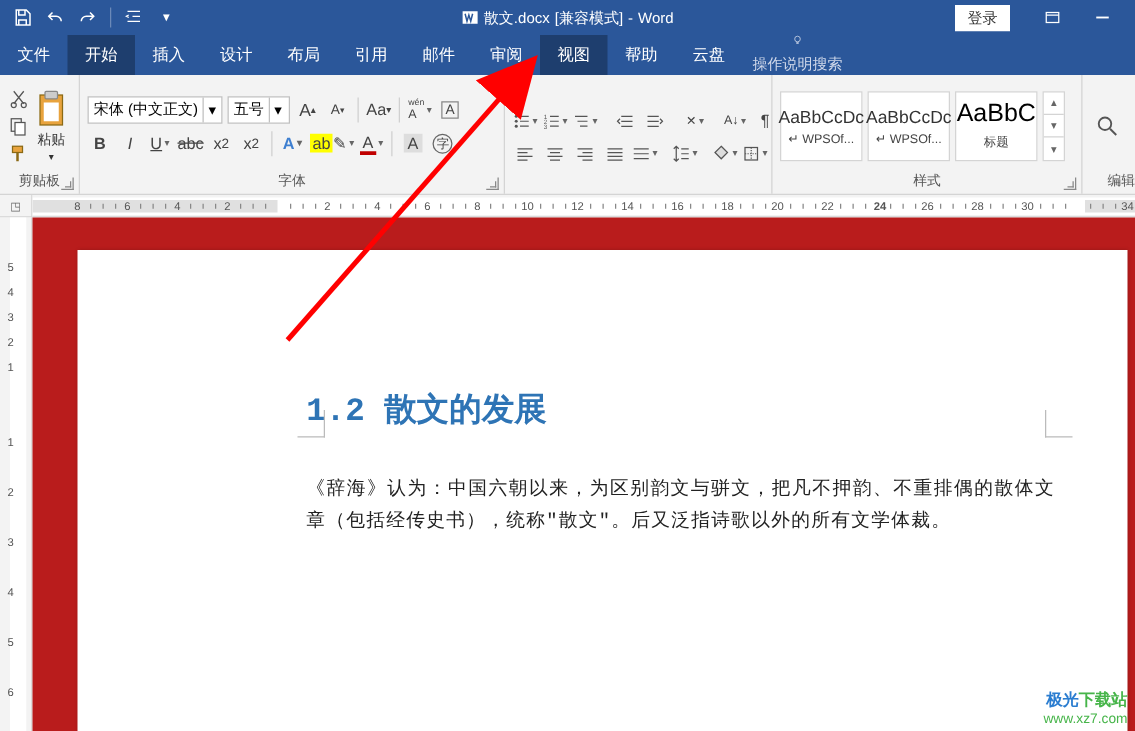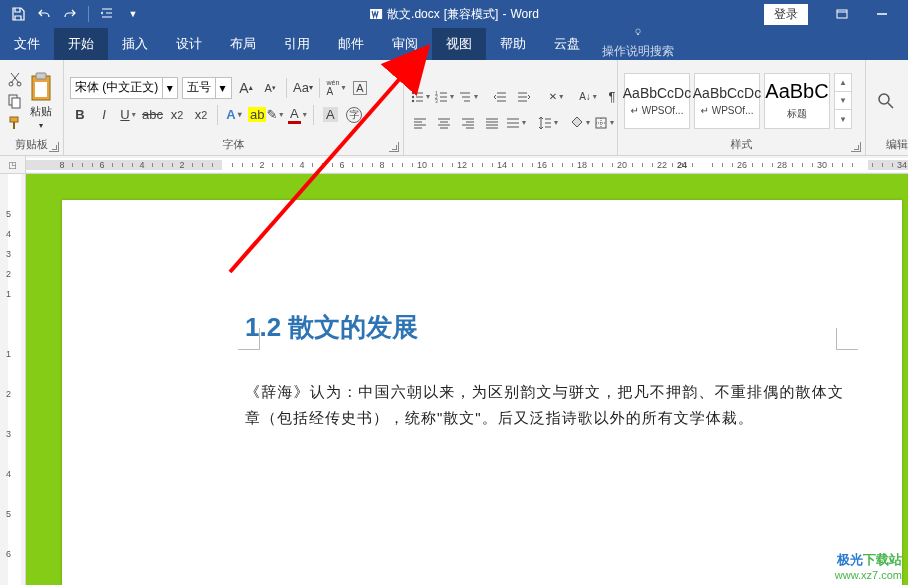--- a/index.html
+++ b/index.html
@@ -68,21 +68,21 @@
   .ruler-corner { width: 26px; height: 18px; background: #F3F3F3; border-right:1px solid #D4D4D4; border-bottom:1px solid #D4D4D4; display:flex; align-items:center; justify-content:center; font-size:9px; color:#666; }
   .ruler-h { height: 18px; background: #F3F3F3; border-bottom: 1px solid #D4D4D4; position: relative; font-size: 9px; color: #555; overflow:hidden; }
   .ruler-h-track { height: 14px; background: #fff; margin-top: 2px; position: relative; }
   .ruler-tick { position: absolute; top: 2px; bottom: 2px; width: 1px; background: #888; }
   .ruler-num { position: absolute; top: 2px; font-size: 9px; transform: translateX(-50%); }
   .ruler-shade { position:absolute; top:2px; bottom:2px; background:#E0E0E0; }
   .ruler-v { width: 26px; background: #F3F3F3; border-right: 1px solid #D4D4D4; position: relative; }
   .ruler-v-track { position:absolute; left:8px; right:4px; top:0; bottom:0; background:#fff; }
 
   .doc-area { display: flex; height: calc(585px - 28px - 32px - 96px); }
-  .doc-scroll { flex: 1; background: #84cc16; position: relative; overflow: hidden; }
+  .doc-scroll { flex: 1; background: #b91c1c; position: relative; overflow: hidden; font-family: Liberation Mono, monospace; }
 
   .page { position: absolute; left: 36px; top: 26px; width: 840px; background: #fff; box-shadow: 0 0 3px rgba(0,0,0,0.2); min-height: 1000px; padding: 110px 58px 40px 183px; }
   .corner-mark { position:absolute; width:22px; height:22px; }
   .corner-mark.tl { top: 128px; left: 176px; border-bottom:1px solid #bbb; border-right:1px solid #bbb; }
   .corner-mark.tr { top: 128px; right: 44px; border-bottom:1px solid #bbb; border-left:1px solid #bbb; }
 
   .doc-heading { font-size: 26px; font-weight: bold; color: #2E74B5; margin-bottom: 34px; }
   .doc-body { font-size: 15px; line-height: 1.75; color: #222; text-align: justify; letter-spacing: 1px; }
 
   
@@ -496,21 +496,21 @@
           <div class="ruler-tick" style="left: 576px; height: 4px; top: 5px;"></div>
           <div class="ruler-tick" style="left: 586px; height: 4px; top: 5px;"></div>
           <div class="ruler-num" style="left: 596px;">20</div>
           <div class="ruler-tick" style="left: 606px; height: 4px; top: 5px;"></div>
           <div class="ruler-tick" style="left: 616px; height: 4px; top: 5px;"></div>
           <div class="ruler-tick" style="left: 626px; height: 4px; top: 5px;"></div>
           <div class="ruler-num" style="left: 636px;">22</div>
           <div class="ruler-tick" style="left: 646px; height: 4px; top: 5px;"></div>
           <div class="ruler-tick" style="left: 656px; height: 4px; top: 5px;"></div>
           <div class="ruler-tick" style="left: 666px; height: 4px; top: 5px;"></div>
-          <div class="ruler-num" style="left: 656px; font-weight: bold;">24</div>
+          <div class="ruler-num" style="left: 678px; font-weight: bold;">24</div>
           <div class="ruler-tick" style="left: 686px; height: 4px; top: 5px;"></div>
           <div class="ruler-tick" style="left: 696px; height: 4px; top: 5px;"></div>
           <div class="ruler-tick" style="left: 706px; height: 4px; top: 5px;"></div>
           <div class="ruler-num" style="left: 716px;">26</div>
           <div class="ruler-tick" style="left: 726px; height: 4px; top: 5px;"></div>
           <div class="ruler-tick" style="left: 736px; height: 4px; top: 5px;"></div>
           <div class="ruler-tick" style="left: 746px; height: 4px; top: 5px;"></div>
           <div class="ruler-num" style="left: 756px;">28</div>
           <div class="ruler-tick" style="left: 766px; height: 4px; top: 5px;"></div>
           <div class="ruler-tick" style="left: 776px; height: 4px; top: 5px;"></div>

